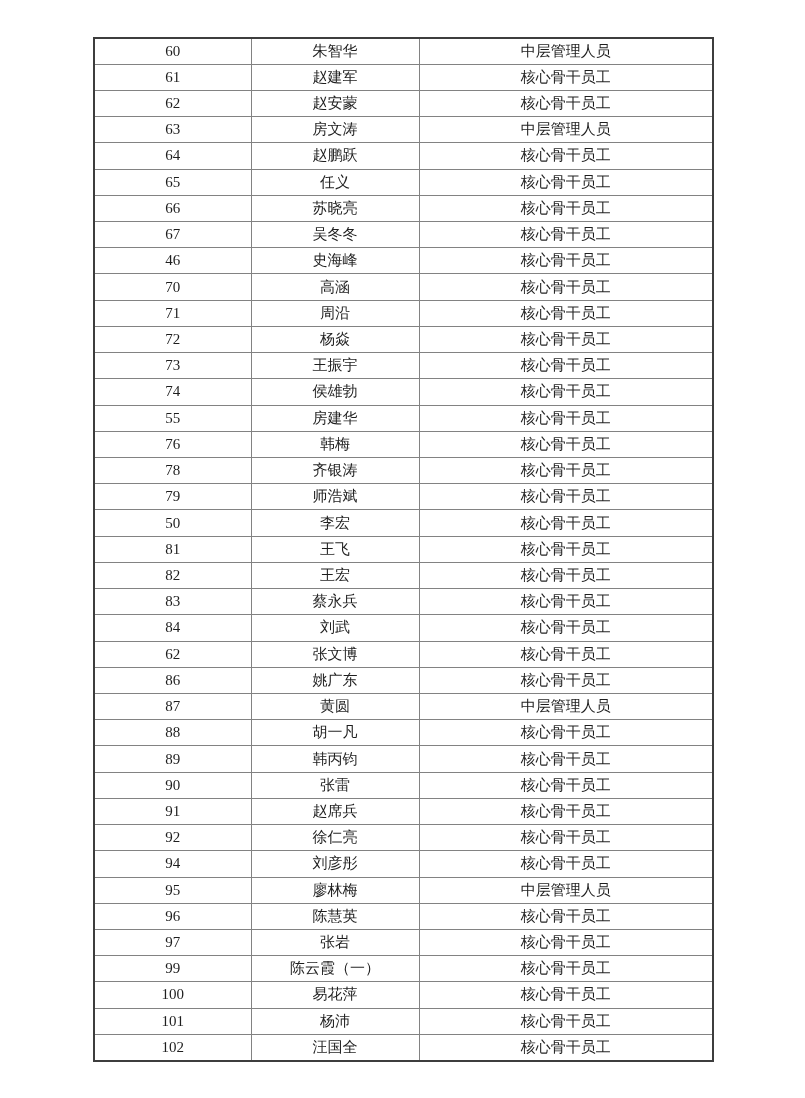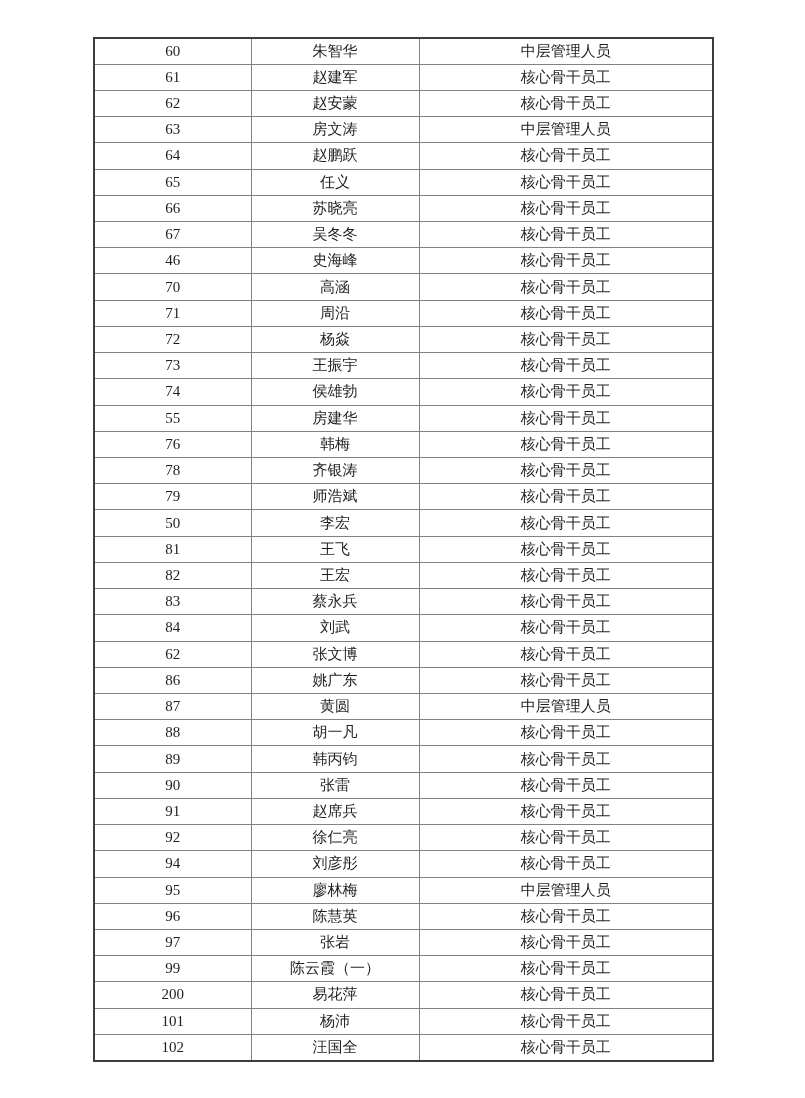--- a/index.html
+++ b/index.html
@@ -233,21 +233,21 @@
           <td>97</td>
           <td>张岩</td>
           <td>核心骨干员工</td>
         </tr>
         <tr>
           <td>99</td>
           <td>陈云霞（一）</td>
           <td>核心骨干员工</td>
         </tr>
         <tr>
-          <td>200</td>
+          <td>100</td>
           <td>易花萍</td>
           <td>核心骨干员工</td>
         </tr>
         <tr>
           <td>101</td>
           <td>杨沛</td>
           <td>核心骨干员工</td>
         </tr>
         <tr>
           <td>102</td>

